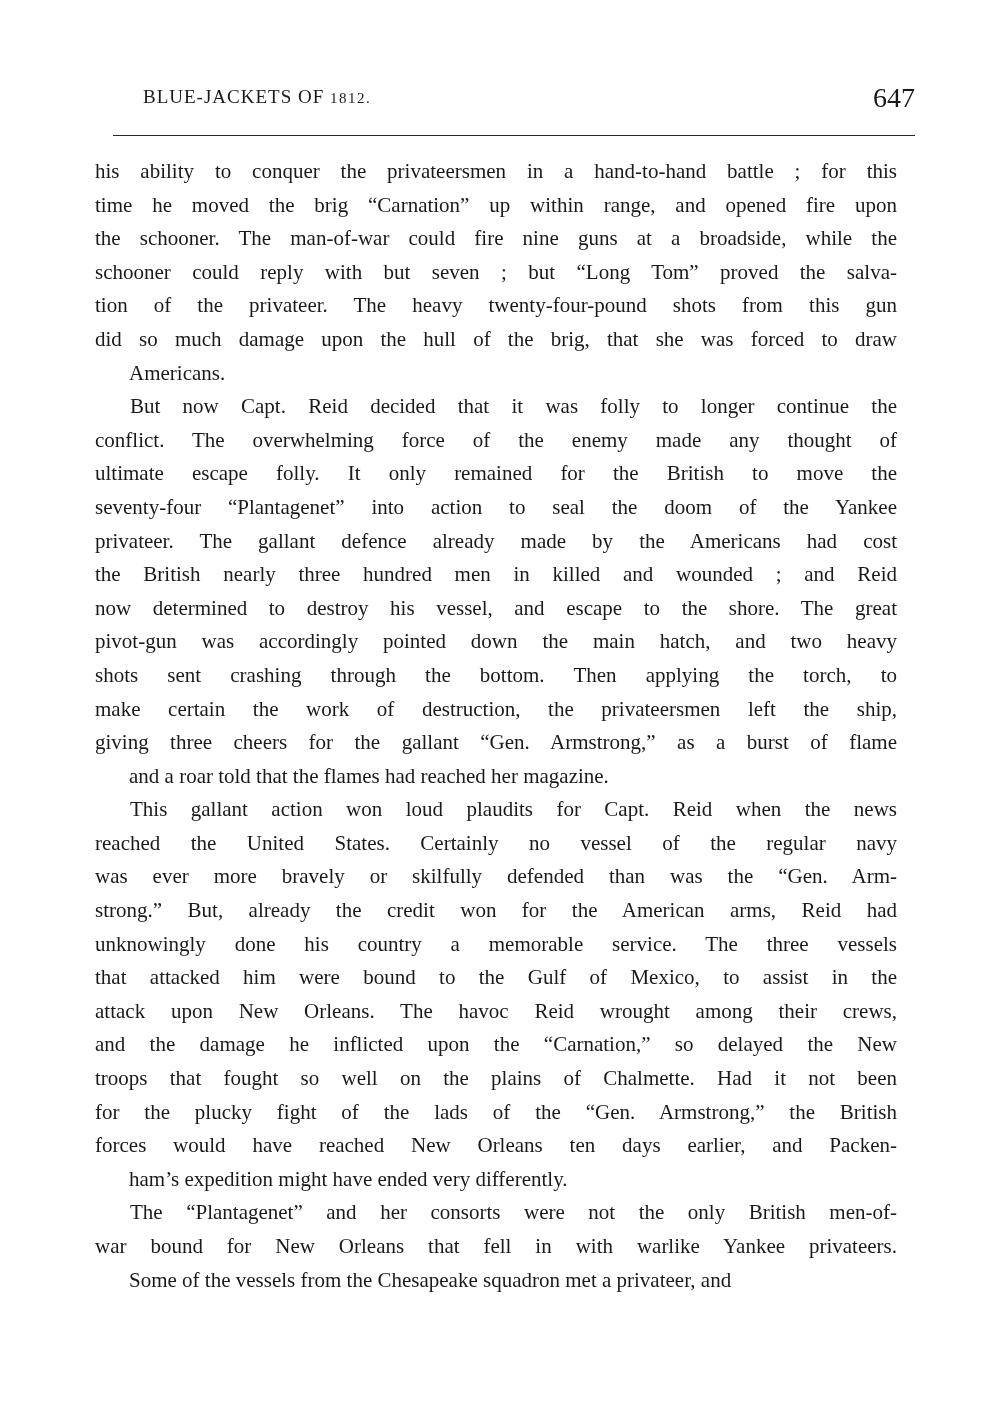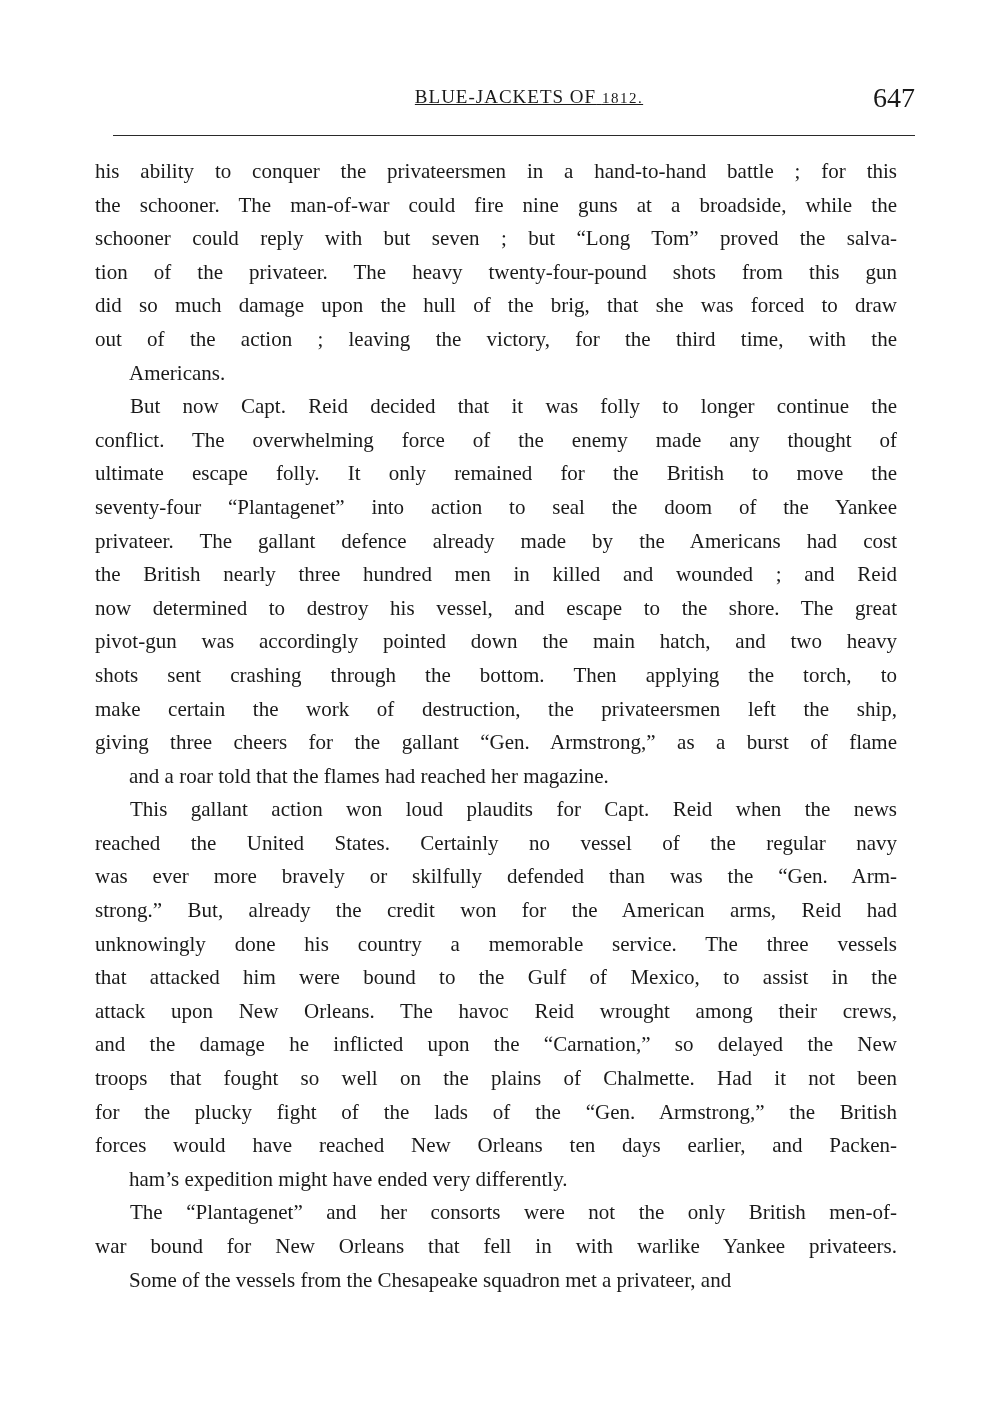--- a/index.html
+++ b/index.html
@@ -20,25 +20,23 @@
       top: 86px;
       left: 113px;
       width: 802px;
       height: 30px;
     }
     .running-title {
       position: absolute;
       left: 0;
       right: 0;
       top: 0;
-      text-align: center;
       font-size: 19px;
       letter-spacing: 1px;
       padding-left: 30px;
-      text-decoration: underline;
     }
     .running-title .oldstyle {
       font-size: 15px;
       letter-spacing: 1.5px;
     }
     .page-number {
       position: absolute;
       right: 0;
       top: -4px;
       font-size: 28px;
@@ -84,25 +82,25 @@
     <span class="oldstyle">1812.</span>
   </div>
   <div class="page-number">647</div>
 </div>
 
 <div class="rule"></div>
 
 <div class="body-text" id="body-text">
     <div>
       <span class="line">his ability to conquer the privateersmen in a hand-to-hand battle ; for this</span>
+      <span class="line">time he moved the brig “Carnation” up within range, and opened fire upon</span>
       <span class="line">the schooner.  The man-of-war could fire nine guns at a broadside, while the</span>
       <span class="line">schooner could reply with but seven ; but “Long Tom” proved the salva-</span>
       <span class="line">tion of the privateer.  The heavy twenty-four-pound shots from this gun</span>
       <span class="line">did so much damage upon the hull of the brig, that she was forced to draw</span>
-      <span class="line">out of the action ; leaving the victory, for the third time, with the</span>
       <span class="line last">Americans.</span>
     </div>
     <div>
       <span class="line indent">But now Capt. Reid decided that it was folly to longer continue the</span>
       <span class="line">conflict.  The overwhelming force of the enemy made any thought of</span>
       <span class="line">ultimate escape folly.  It only remained for the British to move the</span>
       <span class="line">seventy-four “Plantagenet” into action to seal the doom of the Yankee</span>
       <span class="line">privateer.  The gallant defence already made by the Americans had cost</span>
       <span class="line">the British nearly three hundred men in killed and wounded ; and Reid</span>
       <span class="line">now determined to destroy his vessel, and escape to the shore.  The great</span>

